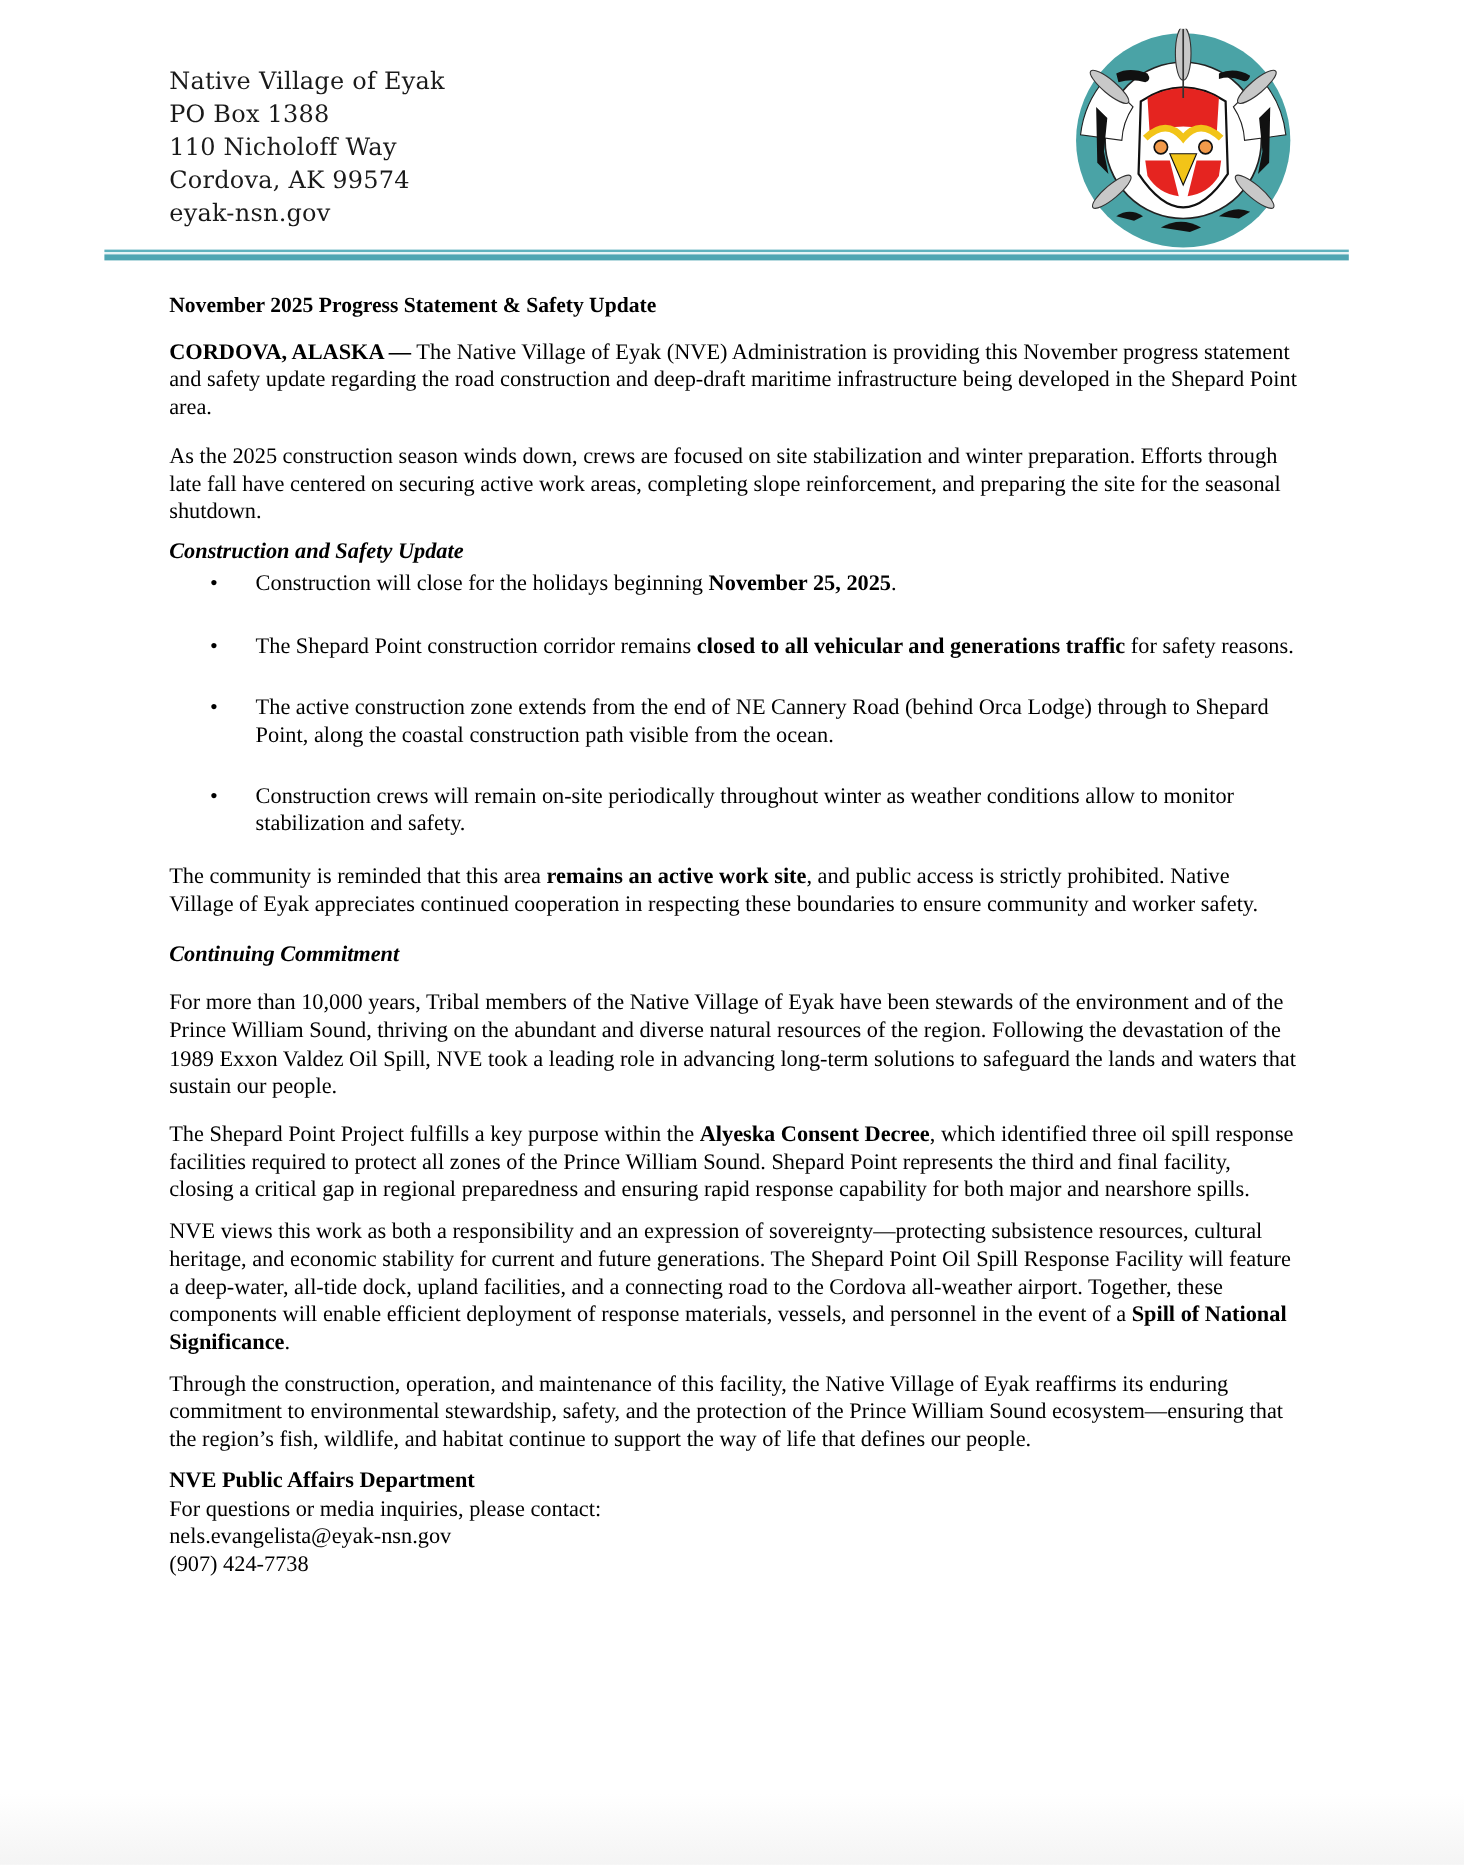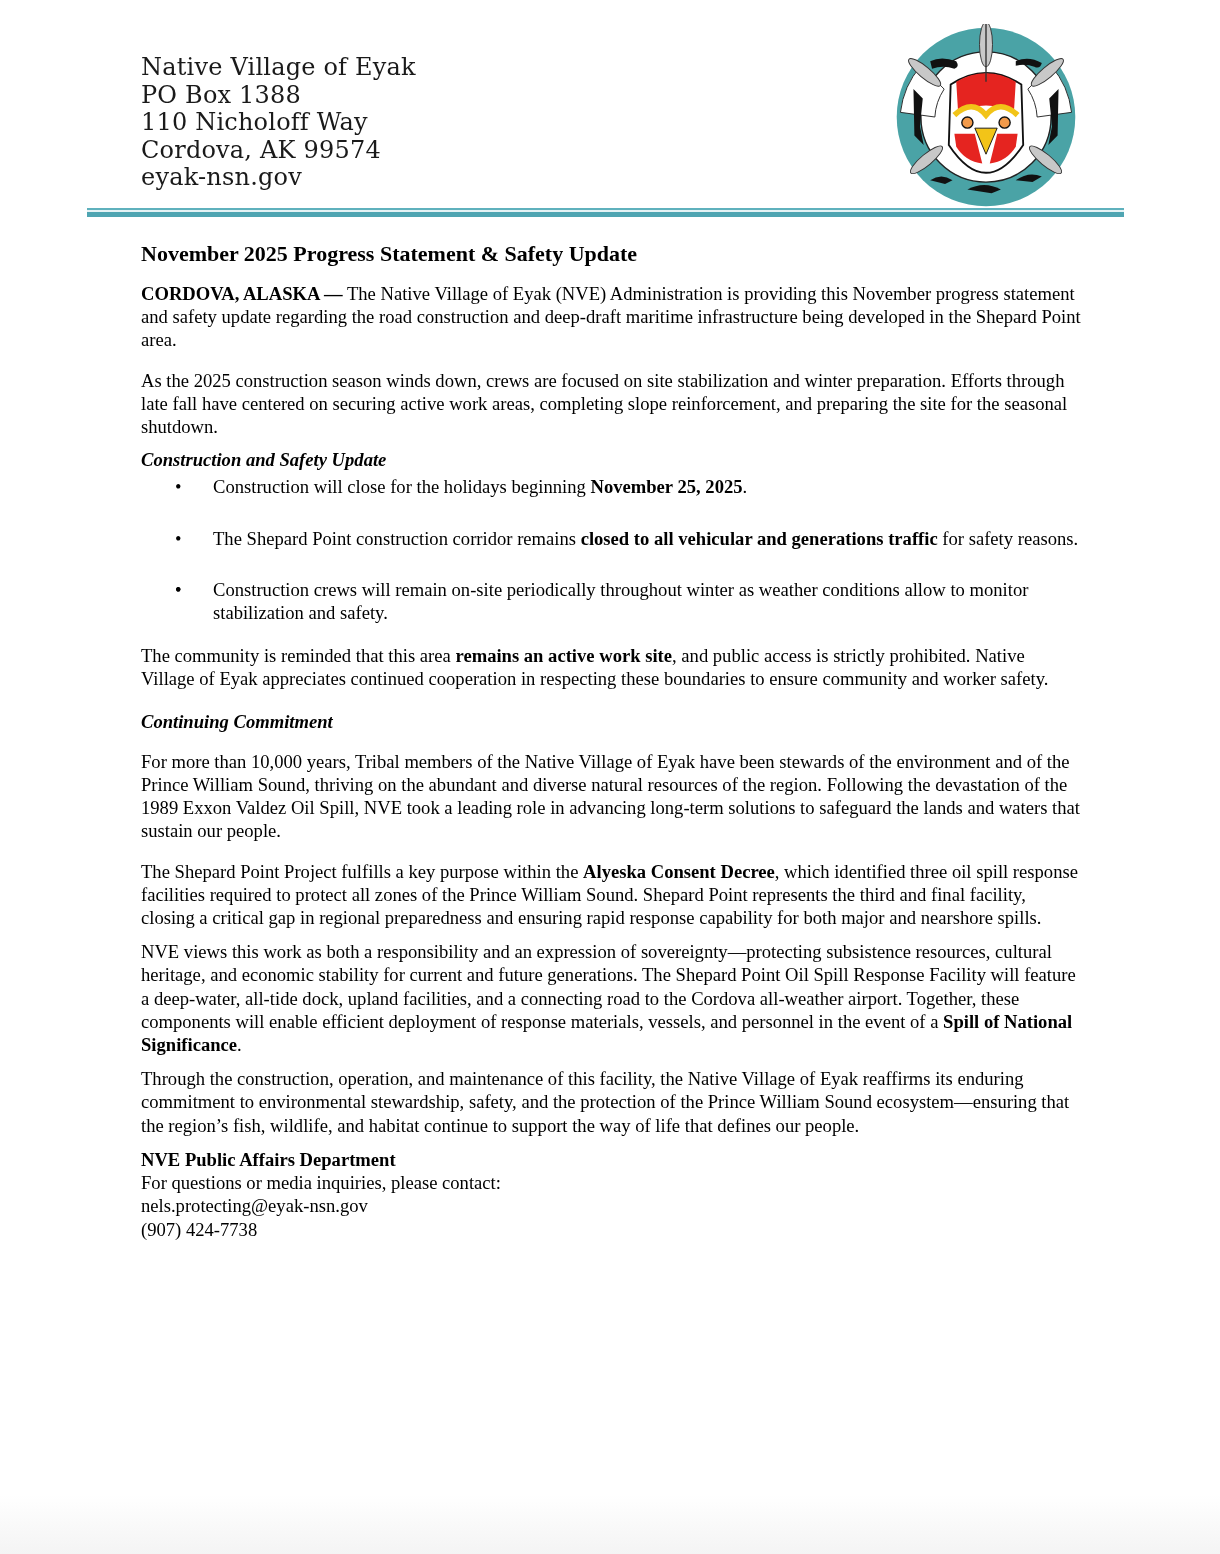--- a/index.html
+++ b/index.html
@@ -3,29 +3,29 @@
 <meta charset="utf-8">
 <style>
   html, body { margin: 0; padding: 0; }
   body {
     width: 1220px; height: 1554px; position: relative; overflow: hidden;
     background: linear-gradient(to bottom, #ffffff 0px, #ffffff 1495px, #f4f4f4 1554px);
     color: #000;
     font-family: "Liberation Serif", "DejaVu Serif", serif;
   }
   .letterhead { position: absolute; left: 141px; top: 54px;
-    font-family: "DejaVu Serif", serif; font-size: 24px; line-height: 27.5px; color: #1a1a1a; }
+    font-family: "DejaVu Serif", serif; font-size: 20px; line-height: 27.5px; color: #1a1a1a; }
   .letterhead div { white-space: nowrap; letter-spacing: 0.2px; }
   .logo { position: absolute; left: 893px; top: 24px; width: 186px; height: 186px; }
   .rule { position: absolute; left: 87px; width: 1037px; }
   .rule.thin { top: 208px; height: 2px; background: #5fb1bd; }
   .rule.gap { top: 210px; height: 2px; background: #e6f3f5; }
   .rule.thick { top: 212px; height: 5px; background: #4fa5b2; }
   .content { position: absolute; left: 141px; top: 238px; width: 940px; font-size: 18.6px; line-height: 23.2px; }
-  h1 { margin: 0 0 12px 0; font-size: 22px; line-height: 32px; font-weight: bold; }
+  h1 { margin: 0 0 12px 0; font-size: 18px; line-height: 32px; font-weight: bold; }
   p { margin: 4px 0 17px 0; }
   .subhead { font-weight: bold; font-style: italic; margin: 0 0 0 0; }
   ul { list-style: none; margin: 0; padding: 0; }
   ul li { position: relative; padding-left: 72px; margin-bottom: 28px; }
   ul li .bullet { position: absolute; left: 34px; top: 0; }
   .sub2 { margin-bottom: 17px; }
   .contact div { line-height: 23.2px; }
   b { font-weight: bold; }
 </style>
 </head>
@@ -77,35 +77,35 @@
 
   <p><b>CORDOVA, ALASKA —</b><span> The Native Village of Eyak (NVE) Administration is providing this November progress statement and safety update regarding the road construction and deep-draft maritime infrastructure being developed in the Shepard Point area.</span></p>
 
   <p style="margin-bottom:10px">As the 2025 construction season winds down, crews are focused on site stabilization and winter preparation. Efforts through late fall have centered on securing active work areas, completing slope reinforcement, and preparing the site for the seasonal shutdown.</p>
 
   <div class="subhead" style="margin-bottom:4px">Construction and Safety Update</div>
 
   <ul>
     <li><span class="bullet">•</span><span>Construction will close for the holidays beginning </span><b>November 25, 2025</b><span>.</span></li>
     <li><span class="bullet">•</span><span>The Shepard Point construction corridor remains </span><b>closed to all vehicular and generations traffic</b><span> for safety reasons.</span></li>
-    <li><span class="bullet">•</span></li>
+    <li><span class="bullet">•</span><span>The active construction zone extends from the end of NE Cannery Road (behind Orca Lodge) through to Shepard Point, along the coastal construction path visible from the ocean.</span></li>
     <li style="margin-bottom:20px"><span class="bullet">•</span><span>Construction crews will remain on-site periodically throughout winter as weather conditions allow to monitor stabilization and safety.</span></li>
   </ul>
 
   <p style="margin-bottom:19px"><span>The community is reminded that this area </span><b>remains an active work site</b><span>, and public access is strictly prohibited. Native Village of Eyak appreciates continued cooperation in respecting these boundaries to ensure community and worker safety.</span></p>
 
   <div class="subhead sub2" style="margin-bottom:17px">Continuing Commitment</div>
 
   <p>For more than 10,000 years, Tribal members of the Native Village of Eyak have been stewards of the environment and of the Prince William Sound, thriving on the abundant and diverse natural resources of the region. Following the devastation of the 1989 Exxon Valdez Oil Spill, NVE took a leading role in advancing long-term solutions to safeguard the lands and waters that sustain our people.</p>
 
   <p style="margin-bottom:11px"><span>The Shepard Point Project fulfills a key purpose within the </span><b>Alyeska Consent Decree</b><span>, which identified three oil spill response facilities required to protect all zones of the Prince William Sound. Shepard Point represents the third and final facility, closing a critical gap in regional preparedness and ensuring rapid response capability for both major and nearshore spills.</span></p>
 
   <p style="margin-bottom:11px"><span>NVE views this work as both a responsibility and an expression of sovereignty—protecting subsistence resources, cultural heritage, and economic stability for current and future generations. The Shepard Point Oil Spill Response Facility will feature a deep-water, all-tide dock, upland facilities, and a connecting road to the Cordova all-weather airport. Together, these components will enable efficient deployment of response materials, vessels, and personnel in the event of a </span><b>Spill of National Significance</b><span>.</span></p>
 
   <p style="margin-bottom:11px">Through the construction, operation, and maintenance of this facility, the Native Village of Eyak reaffirms its enduring commitment to environmental stewardship, safety, and the protection of the Prince William Sound ecosystem—ensuring that the region’s fish, wildlife, and habitat continue to support the way of life that defines our people.</p>
 
   <div class="contact">
     <div><b>NVE Public Affairs Department</b></div>
     <div>For questions or media inquiries, please contact:</div>
-    <div>nels.protecting@eyak-nsn.gov</div>
+    <div>nels.evangelista@eyak-nsn.gov</div>
     <div>(907) 424-7738</div>
   </div>
 </div>
 
 </body></html>

